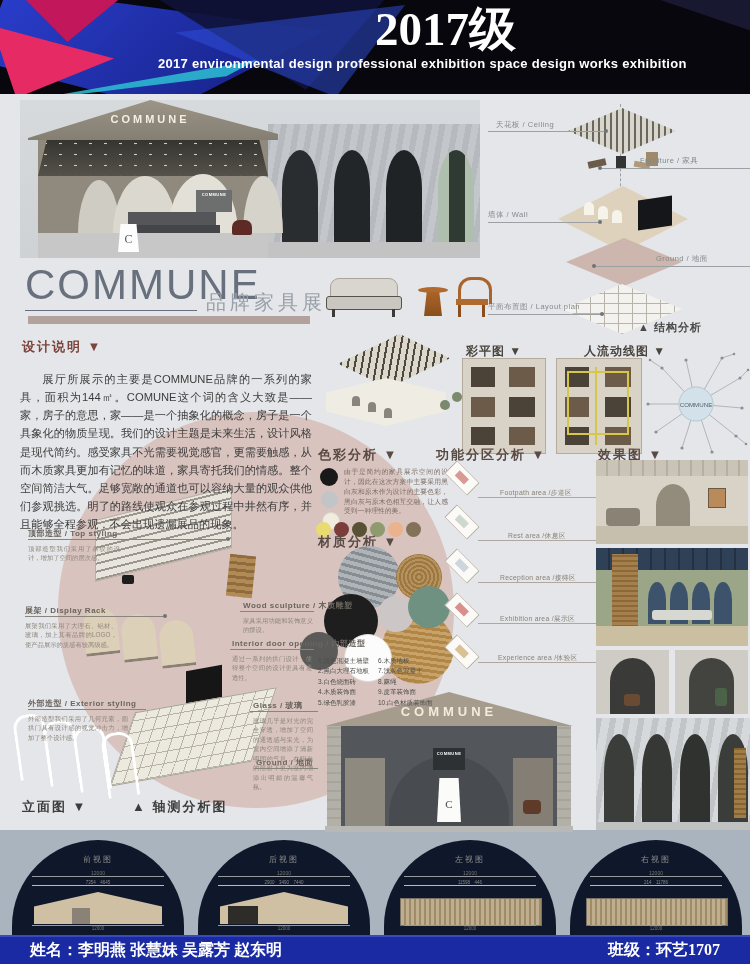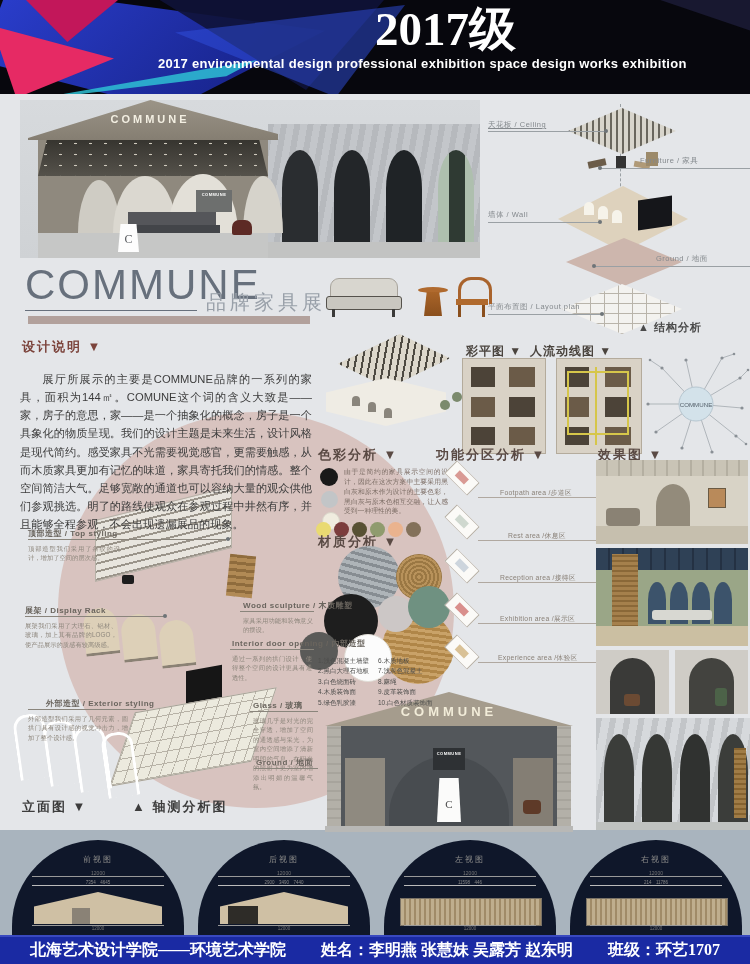--- a/index.html
+++ b/index.html
@@ -223,21 +223,21 @@
     <div class="abs ax-f3"></div>
     <div class="abs ax-f4"></div>
     <div class="abs dia ax-wall"></div>
     <div class="abs ax-blk"></div>
     <div class="abs ax-arch" style="left:96px;top:104px;"></div>
     <div class="abs ax-arch" style="left:110px;top:108px;"></div>
     <div class="abs ax-arch" style="left:124px;top:112px;"></div>
     <div class="abs dia ax-ground"></div>
     <div class="abs dia ax-plan"></div>
 
-    <div class="abs dlbl" style="left:0;top:22px;text-decoration:underline;">天花板 / Ceiling</div>
+    <div class="abs dlbl" style="left:8px;top:22px;">天花板 / Ceiling</div>
     <div class="abs dline" style="left:0;top:33px;width:118px;"></div>
     <div class="abs ddot" style="left:116px;top:31px;"></div>
 
     <div class="abs dlbl" style="left:152px;top:58px;">Furniture / 家具</div>
     <div class="abs dline" style="left:112px;top:70px;width:150px;"></div>
     <div class="abs ddot" style="left:110px;top:68px;"></div>
 
     <div class="abs dlbl" style="left:0;top:112px;">墙体 / Wall</div>
     <div class="abs dline" style="left:0;top:124px;width:112px;"></div>
     <div class="abs ddot" style="left:110px;top:122px;"></div>
@@ -283,21 +283,21 @@
 
   <div class="abs sec-h2 z1" style="left:466px;top:343px;">彩平图 ▼</div>
   <div class="abs plan z1" style="left:462px;top:358px;width:82px;height:94px;">
     <div class="pblk" style="left:8px;top:8px;width:24px;height:20px;"></div>
     <div class="pblk2" style="left:46px;top:8px;width:26px;height:20px;"></div>
     <div class="pblk2" style="left:8px;top:38px;width:24px;height:20px;"></div>
     <div class="pblk" style="left:46px;top:38px;width:26px;height:20px;"></div>
     <div class="pblk" style="left:8px;top:68px;width:24px;height:18px;"></div>
     <div class="pblk2" style="left:46px;top:68px;width:26px;height:18px;"></div>
   </div>
-  <div class="abs sec-h2 z1" style="left:530px;top:343px;">人流动线图 ▼</div>
+  <div class="abs sec-h2 z1" style="left:584px;top:343px;">人流动线图 ▼</div>
   <div class="abs plan z1" style="left:556px;top:358px;width:84px;height:94px;">
     <div class="pblk" style="left:8px;top:8px;width:24px;height:20px;"></div>
     <div class="pblk2" style="left:48px;top:8px;width:26px;height:20px;"></div>
     <div class="pblk2" style="left:8px;top:38px;width:24px;height:20px;"></div>
     <div class="pblk" style="left:48px;top:38px;width:26px;height:20px;"></div>
     <div class="pblk" style="left:8px;top:68px;width:24px;height:18px;"></div>
     <div class="pblk2" style="left:48px;top:68px;width:26px;height:18px;"></div>
     <div class="flow-path"></div>
     <div class="flow-line"></div>
   </div>
@@ -452,21 +452,21 @@
   <div class="abs lx-t z1" style="left:28px;top:528px;">顶部造型 / Top styling</div>
   <div class="abs lx-line z1" style="left:28px;top:539px;width:200px;"></div>
   <div class="abs ddot z1" style="left:226px;top:537px;"></div>
   <div class="abs lx-cap z1" style="left:28px;top:544px;width:92px;">顶部造型我们采用了条纹的设计，增加了空间的层次感。</div>
 
   <div class="abs lx-t z1" style="left:25px;top:605px;">展架 / Display Rack</div>
   <div class="abs lx-line z1" style="left:25px;top:616px;width:140px;"></div>
   <div class="abs ddot z1" style="left:163px;top:614px;"></div>
   <div class="abs lx-cap z1" style="left:25px;top:621px;width:92px;">展架我们采用了大理石、铝材、玻璃，加上其有品牌的LOGO，使产品展示的质感有较高级感。</div>
 
-  <div class="abs lx-t z1" style="left:28px;top:698px;margin-left:18px;">外部造型 / Exterior styling</div>
+  <div class="abs lx-t z1" style="left:28px;top:698px;">外部造型 / Exterior styling</div>
   <div class="abs lx-line z1" style="left:28px;top:709px;width:118px;"></div>
   <div class="abs lx-cap z1" style="left:28px;top:714px;width:100px;">外部造型我们采用了几何元素，圆拱门具有设计感的视觉冲击力，增加了整个设计感。</div>
 
   <div class="abs lx-t z1" style="left:243px;top:600px;">Wood sculpture / 木质雕塑</div>
   <div class="abs lx-line z1" style="left:240px;top:611px;width:74px;"></div>
   <div class="abs lx-cap z1" style="left:243px;top:616px;width:70px;">家具采用功能和装饰意义的摆设。</div>
 
   <div class="abs lx-t z1" style="left:232px;top:638px;">Interior door opening / 内部造型</div>
   <div class="abs lx-line z1" style="left:230px;top:649px;width:84px;"></div>
   <div class="abs lx-cap z1" style="left:232px;top:654px;width:80px;">通过一系列的拱门设计，使得整个空间的设计更具有通透性。</div>
@@ -523,21 +523,20 @@
     <div class="epanel" style="left:570px;">
       <div class="etitle">右视图</div>
       <div class="edim">12000</div>
       <div class="edims">214　11786</div>
       <div class="eslat"></div>
       <div class="edimb">12000</div>
     </div>
   </div>
 
   <div class="abs footer">
-    <span class="fgroup">北海艺术设计学院——环境艺术学院</span>
     <span class="fgroup">
       <span>姓名：</span>
       <span>李明燕 张慧妹 吴露芳 赵东明</span>
     </span>
     <span class="fgroup">
       <span>班级：</span>
       <span>环艺1707</span>
     </span>
   </div>
 

